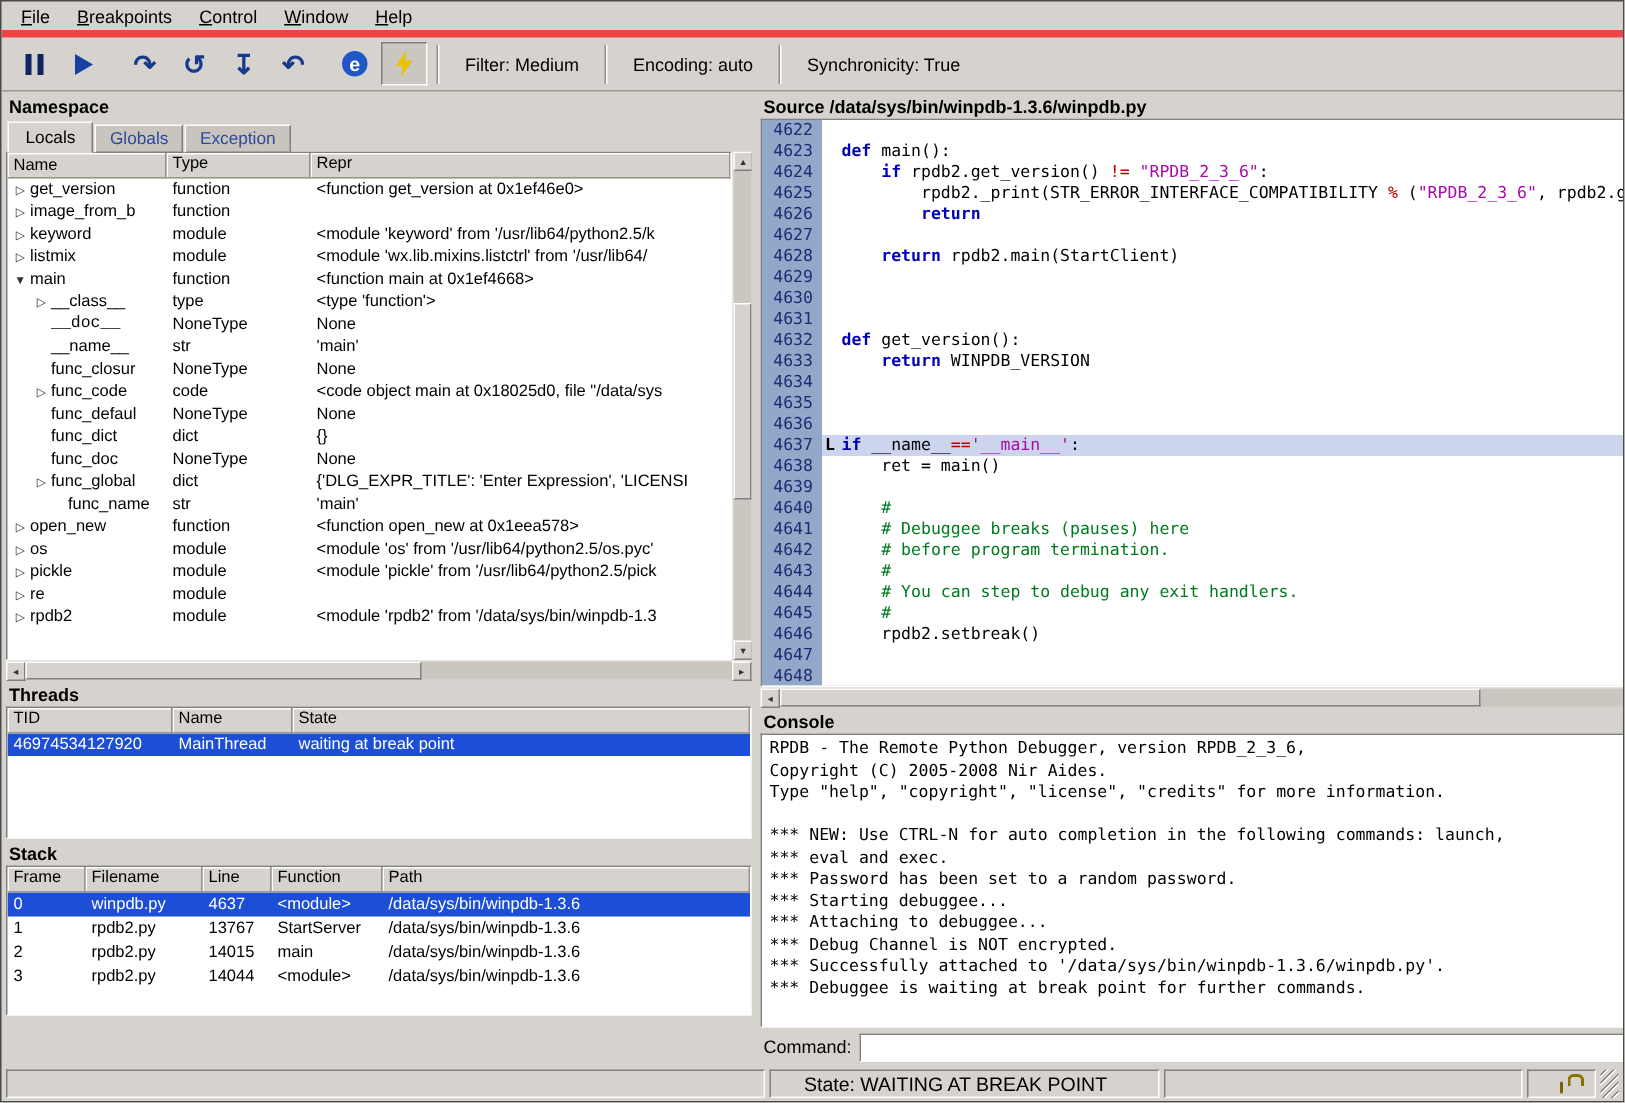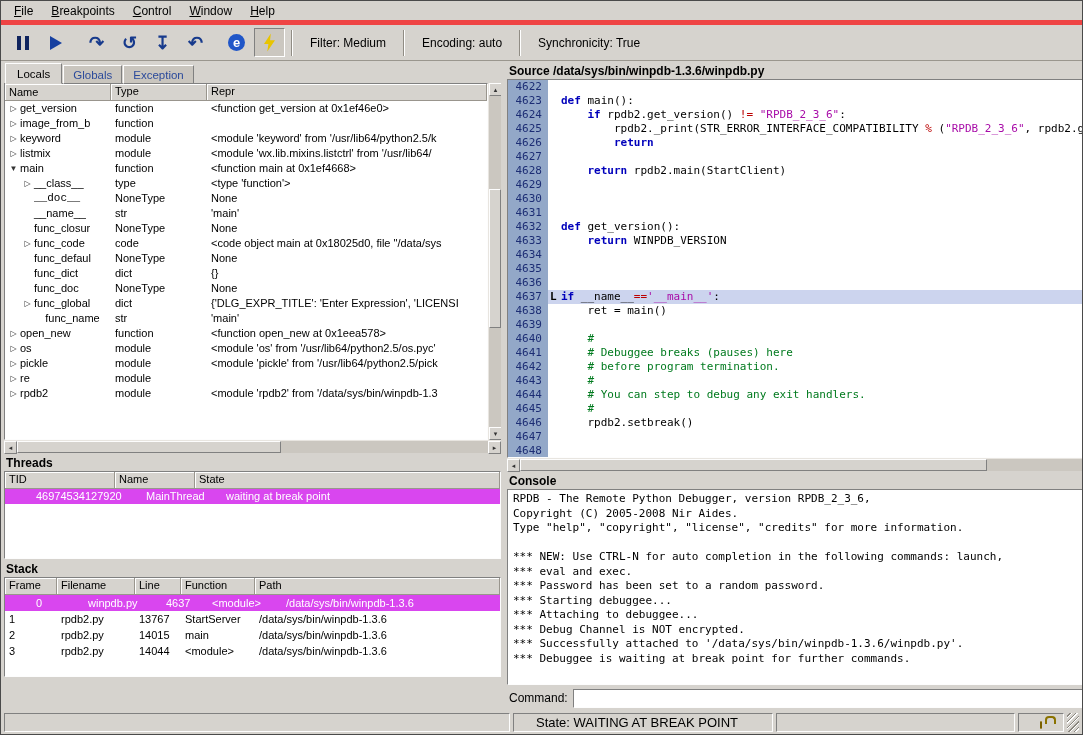--- a/index.html
+++ b/index.html
@@ -33,21 +33,21 @@
 
   .panel-title { height:18px; font-size:12px; font-weight:bold; padding:3px 0 0 2px; flex:none; }
 
   
   .sunken { border:1px solid; border-color:#808080 #fdfdfd #fdfdfd #808080; background:#fff; }
   .thead { display:flex; height:17px; background:#d6d3ce; flex:none; }
   .hcell { font-size:11px; padding:1px 4px; border-right:1px solid #99958d; border-bottom:1px solid #99958d; box-shadow:inset 1px 1px 0 #fff; overflow:hidden; white-space:nowrap; }
   .hcell:last-child { flex:1; }
   .trow { display:flex; height:15px; line-height:15px; font-size:11px; white-space:nowrap; }
   .trow .cell { overflow:hidden; padding-left:4px; }
-  .trow.selected { background:#d946ef; color:#fff;padding-left:27px; }
+  .trow.selected { background:#1d4ed8; color:#fff; }
 
   
   .namespace-panel { height:392px; flex:none; display:flex; flex-direction:column; }
   .tabs { display:flex; align-items:flex-end; height:22px; padding-left:1px; flex:none; }
   .tab { font-size:11.5px; padding:3px 9px 2px; background:#c9c5be; color:#2b4a9b; border:1px solid; border-color:#fdfdfd #808080 #808080 #fdfdfd; margin-right:1px; position:relative; top:1px; }
   .tab.active { background:#d6d3ce; color:#000; border-bottom-color:#d6d3ce; padding:4px 11px 3px; z-index:2; }
   .ns-mid { flex:1; display:flex; overflow:hidden; }
   .ns-table { flex:1; display:flex; flex-direction:column; overflow:hidden; }
   .ns-c0 { width:106px; flex:none; display:flex; align-items:center; }
   .ns-c1 { width:96px; flex:none; }
@@ -155,20 +155,21 @@
       <span class="tb-label">Encoding: auto</span>
       <div class="tb-sep"></div>
       <span class="tb-label">Synchronicity: True</span>
     </div>
 
   <div class="main">
 
     <div class="left-col">
 
       <div class="namespace-panel">
+        <div class="panel-title">Namespace</div>
         <div class="tabs">
             <div class="tab active">Locals</div>
             <div class="tab">Globals</div>
             <div class="tab">Exception</div>
           </div>
         <div class="ns-mid">
           <div class="ns-table sunken">
             <div class="thead">
                 <div class="hcell ns-c0">Name</div>
                 <div class="hcell ns-c1">Type</div>

